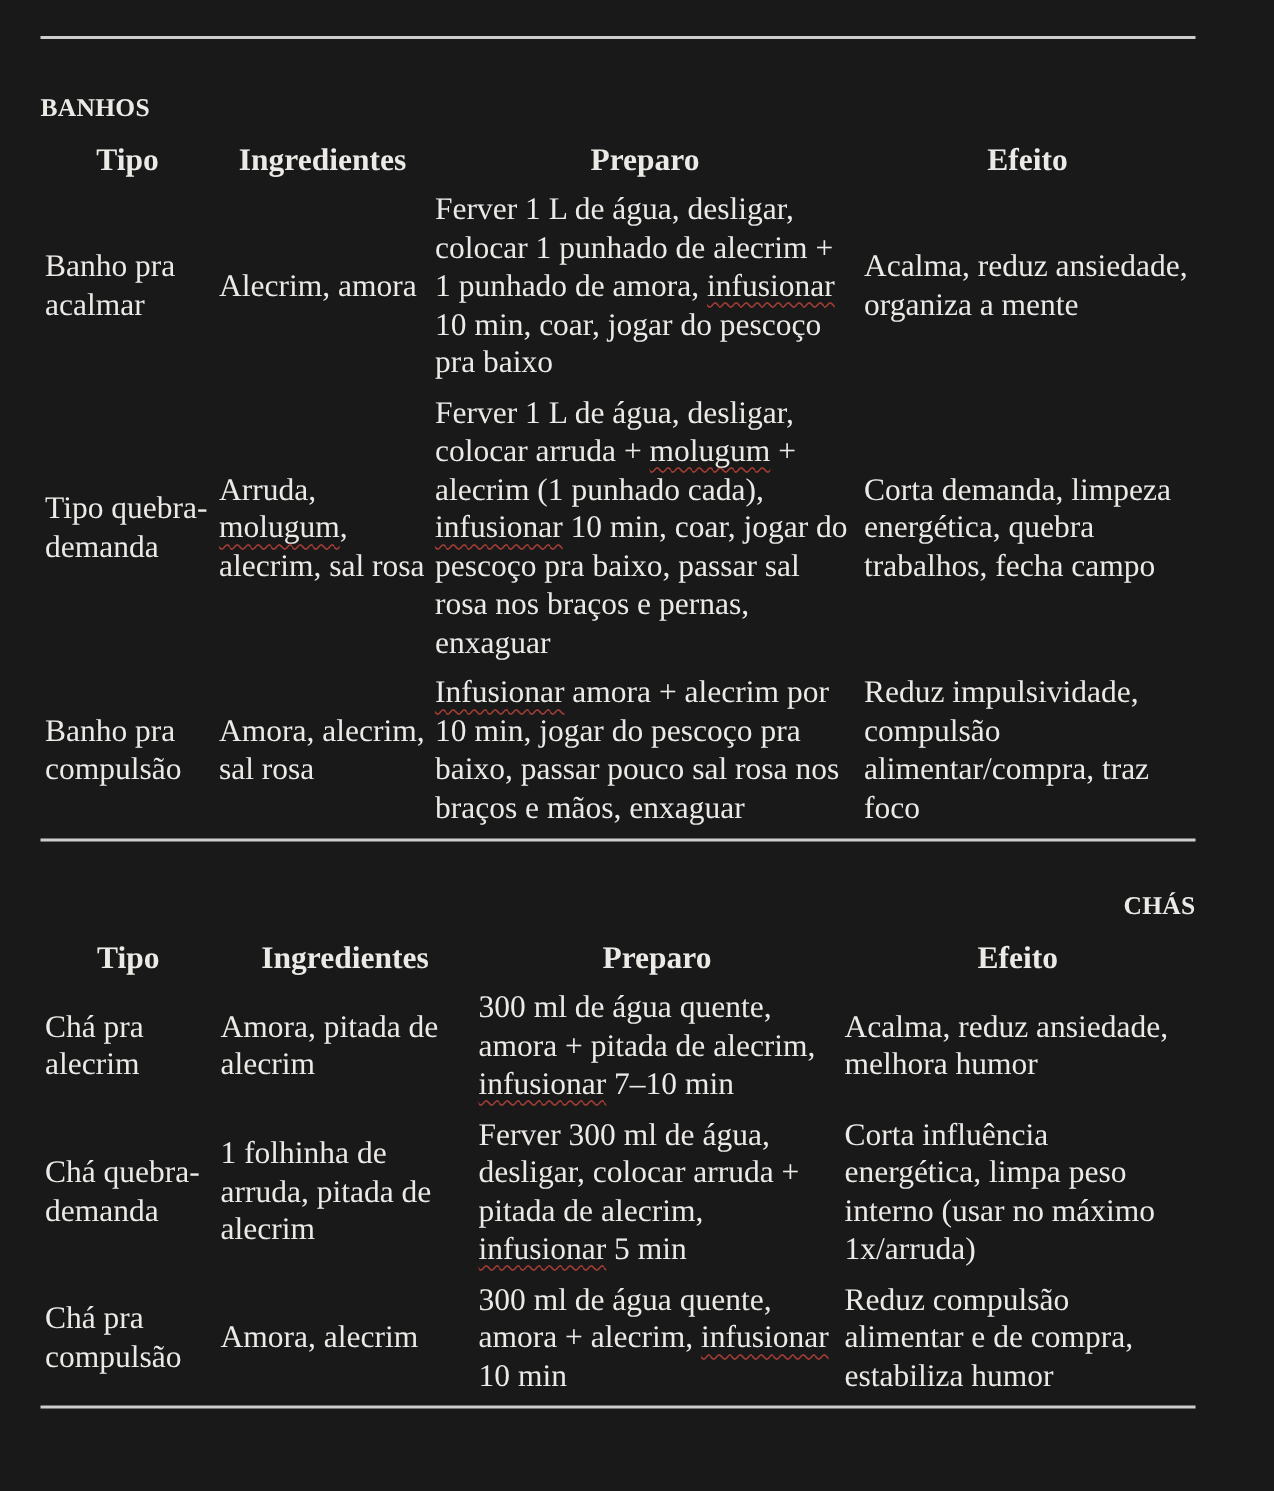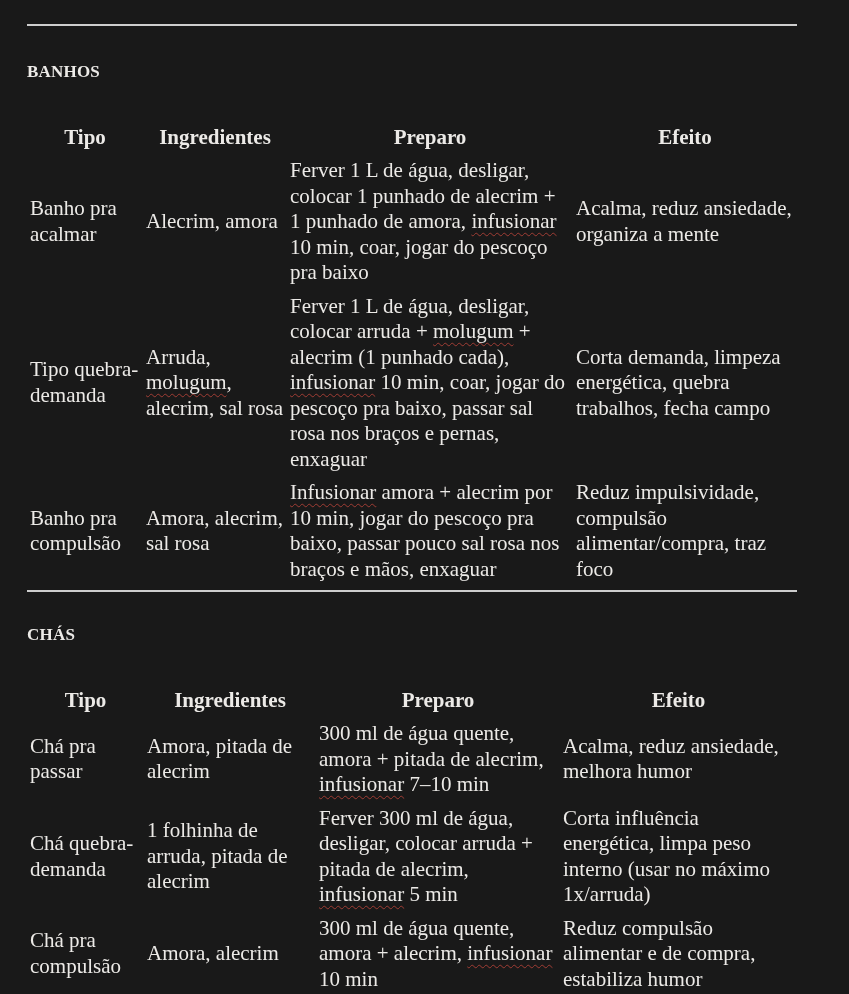--- a/index.html
+++ b/index.html
@@ -16,24 +16,24 @@
   }
   .doc{ margin-left:27px; width:770px; }
   .rule{ height:2px; background:var(--rule); }
   .rule-top{ margin-top:24px; }
   .rule-mid{ margin-top:4px; }
   .rule-bottom{ margin-top:3px; }
   .sec-title{
     font-size:17px; font-weight:bold; line-height:25.5px;
     margin-top:33px; letter-spacing:.2px;
   }
-  .sec-title-2{ margin-top:30px; }
+  .sec-title-2{ margin-top:30px;text-align:right; }
   table.t{
     border-collapse:collapse; table-layout:fixed;
-    margin-top:36px; width:770px;font-family:Liberation Serif, serif;
+    margin-top:5px; width:770px;font-family:Liberation Serif, serif;
   }
   table.t th{
     font-weight:bold; text-align:center;
     padding:4px 3px; vertical-align:middle;
   }
   table.t td{
     text-align:left; vertical-align:middle;
     padding:4px 3px;
   }
   
@@ -110,21 +110,21 @@
       <thead>
         <tr>
           <th>Tipo</th>
           <th>Ingredientes</th>
           <th>Preparo</th>
           <th>Efeito</th>
         </tr>
       </thead>
       <tbody>
           <tr>
-            <td>Chá pra passar</td>
+            <td>Chá pra alecrim</td>
             <td>Amora, pitada de alecrim</td>
             <td>300 ml de água quente, amora + pitada de alecrim, <span class="sq">infusionar</span> 7–10 min</td>
             <td>Acalma, reduz ansiedade, melhora humor</td>
           </tr>
           <tr>
             <td>Chá quebra-demanda</td>
             <td>1 folhinha de arruda, pitada de alecrim</td>
             <td>Ferver 300 ml de água, desligar, colocar arruda + pitada de alecrim, <span class="sq">infusionar</span> 5 min</td>
             <td>Corta influência energética, limpa peso interno (usar no máximo 1x/arruda)</td>
           </tr>

